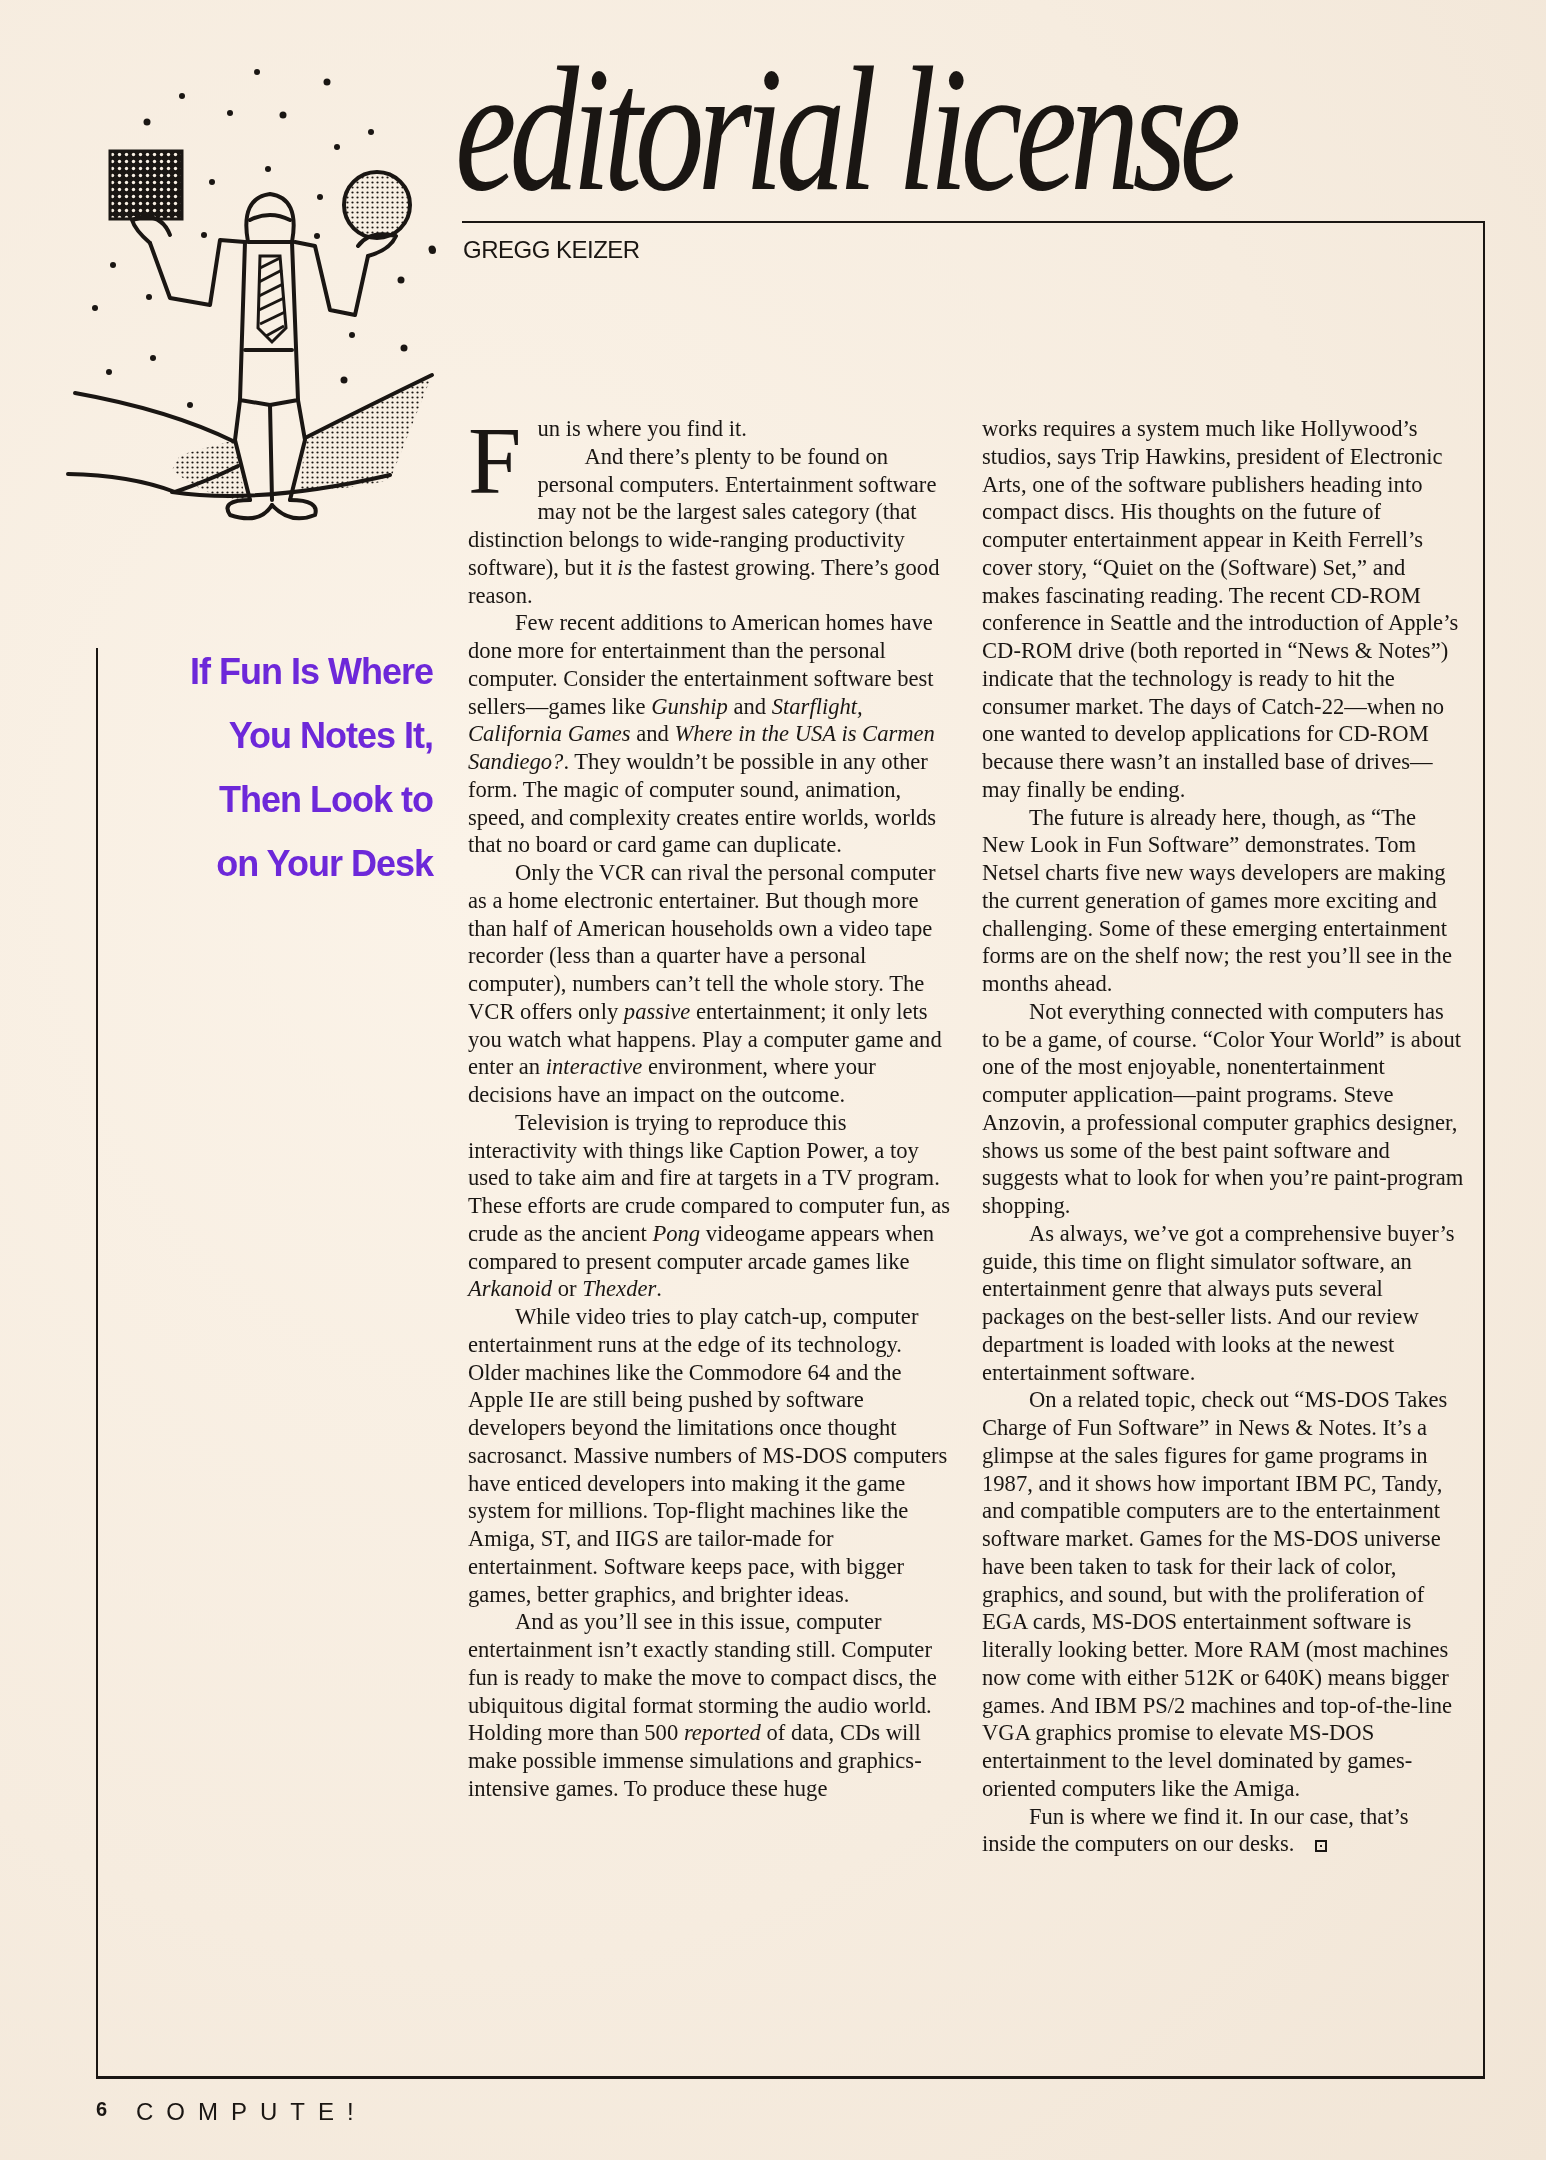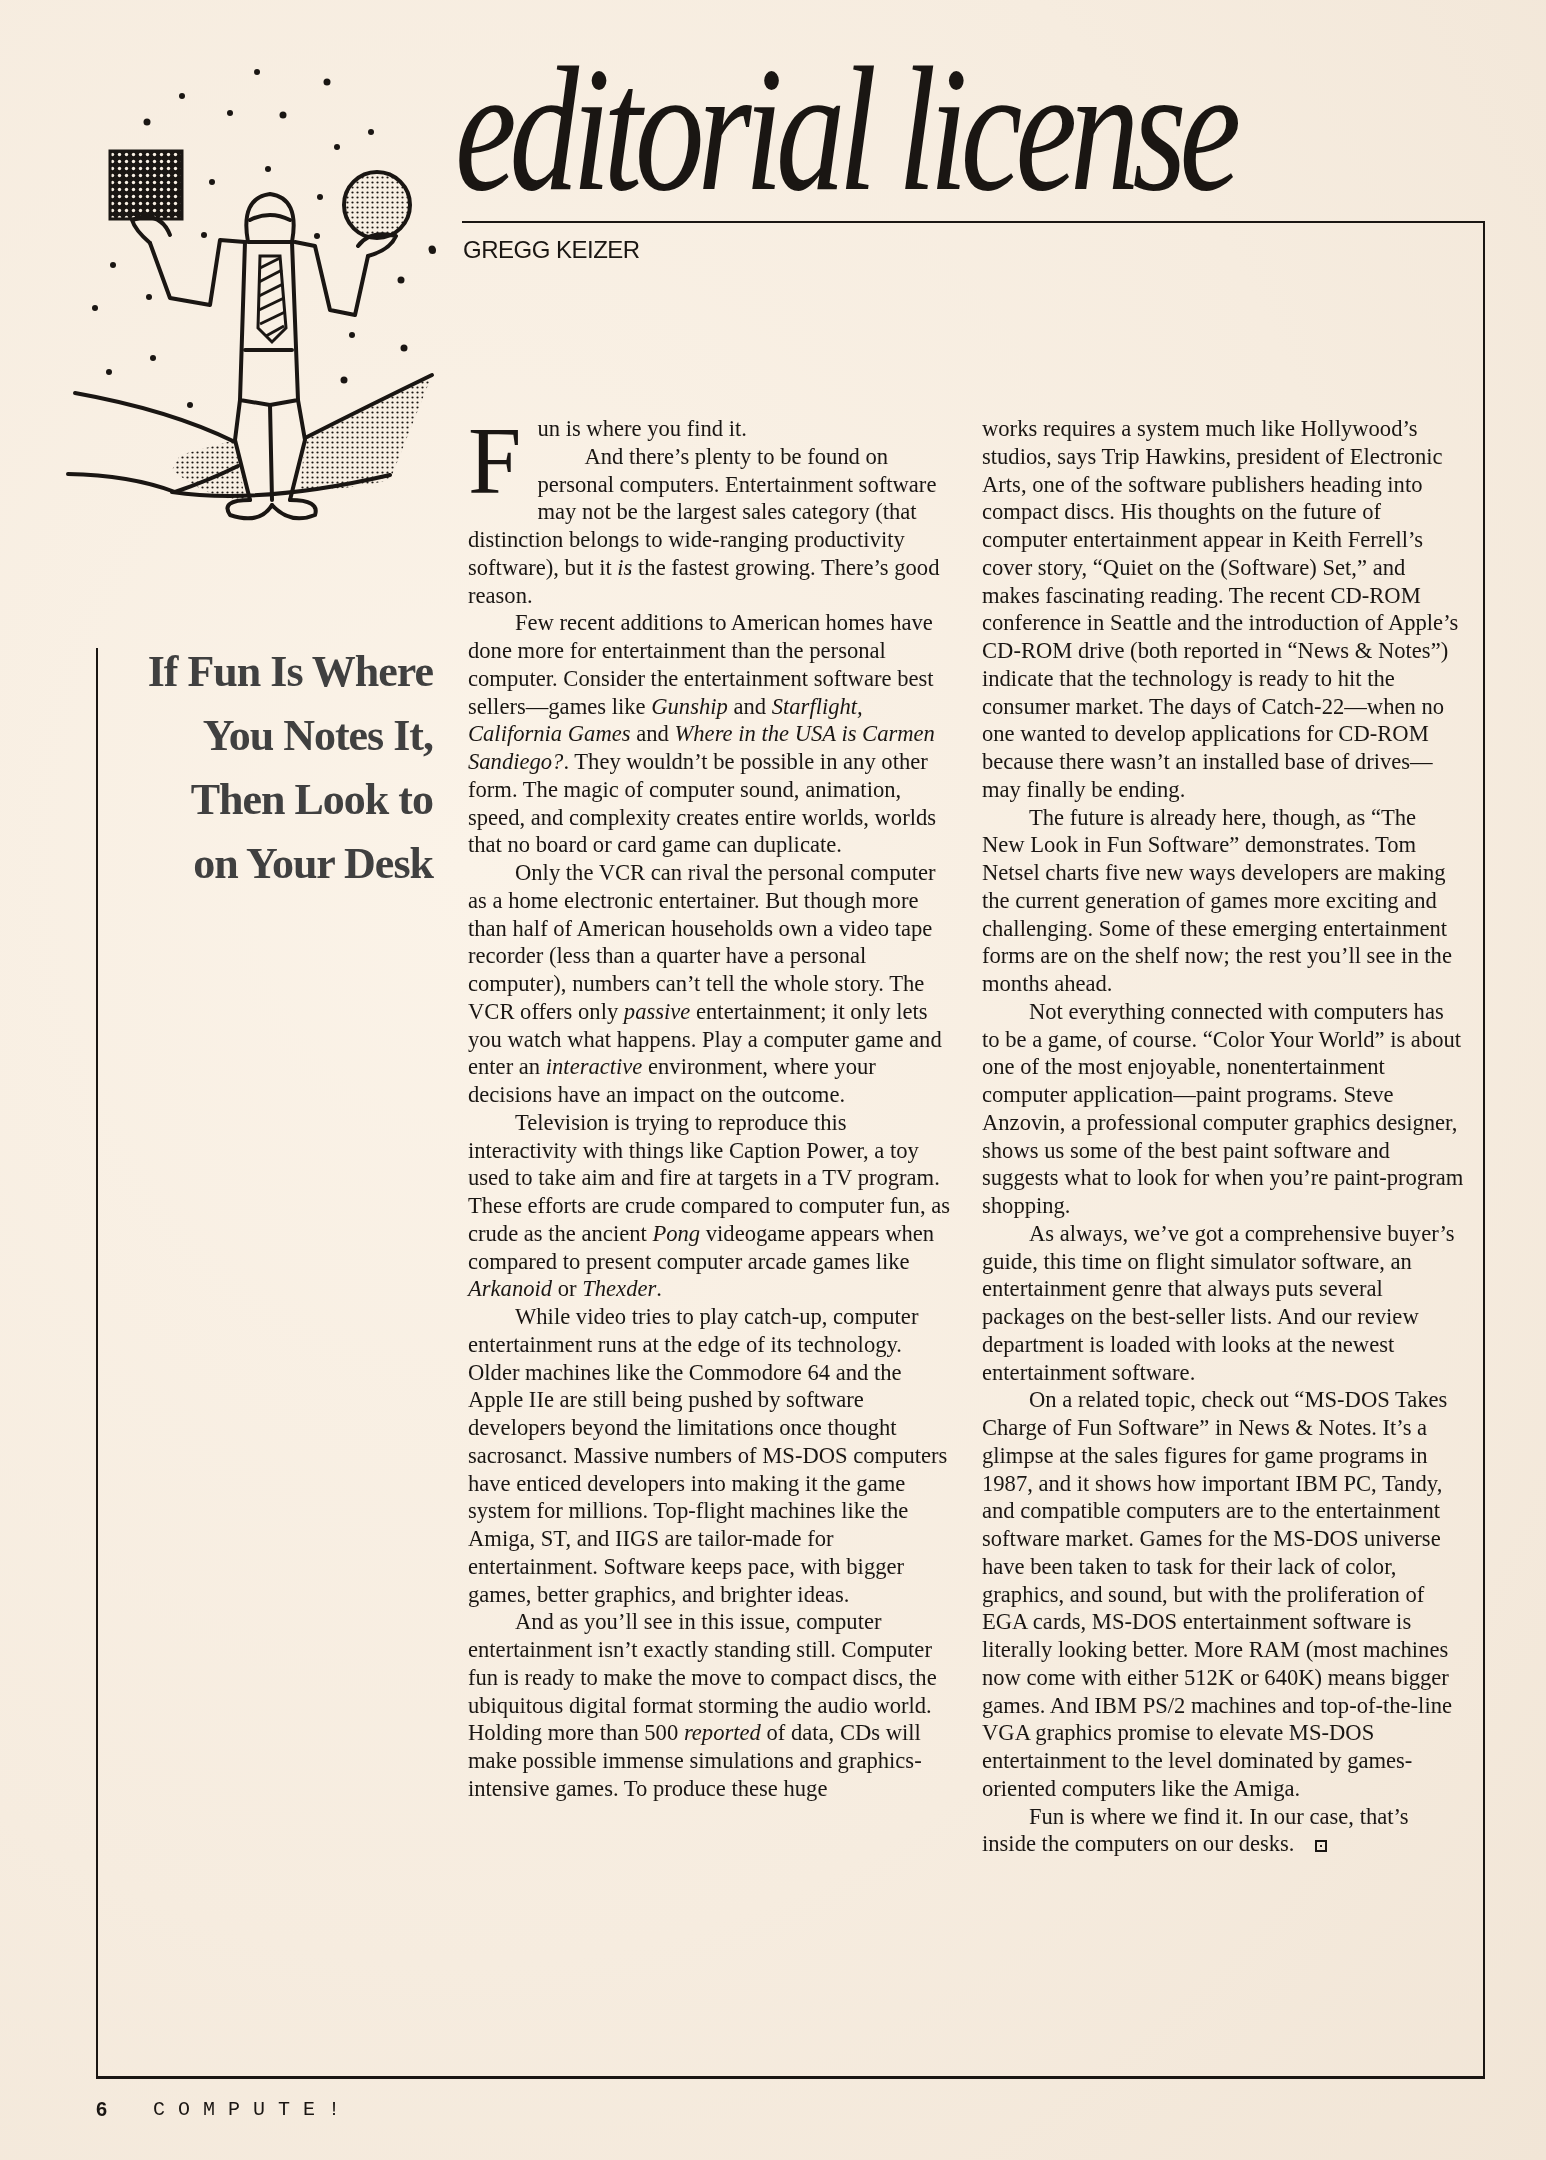--- a/index.html
+++ b/index.html
@@ -26,23 +26,23 @@
   .rule { background:#1a1613; }
   #rule-top { left:462px; top:221px; width:1023px; height:2px; }
   #rule-right { left:1483px; top:221px; width:2px; height:1857px; }
   #rule-bottom { left:96px; top:2076px; width:1389px; height:3px; }
   #rule-left { left:96px; top:648px; width:2px; height:1430px; }
 
   #illustration { left:60px; top:60px; width:420px; height:470px; }
 
   #headline {
     left:100px; top:640px; width:333px;
-    font-family:Liberation Serif, serif; font-weight:bold;
-    font-size:44px; line-height:64px; text-align:right; letter-spacing:-1px;
-    color:#404040;
+    font-family:Liberation Sans, sans-serif; font-weight:bold;
+    font-size:36px; line-height:64px; text-align:right; letter-spacing:-1px;
+    color:#6d28d9;
   }
   #headline span { display:block; white-space:nowrap; }
 
   .col {
     top:415px; width:482px;
     font-family:"Liberation Serif", serif; font-size:22.6px; line-height:27.75px;
     color:#1a1613; text-align:left;
   }
   #col1 { left:468px; }
   #col2 { left:982px; }
@@ -57,22 +57,22 @@
     display:inline-block; width:12px; height:12px; border:2px solid #1a1613;
     margin-left:20px; position:relative; top:1px; box-sizing:border-box;
   }
   .endmark::after { content:""; position:absolute; left:3px; top:3px; width:2px; height:2px; background:#1a1613; }
 
   #footer-page {
     left:96px; top:2098px;
     font-family:"Liberation Sans", sans-serif; font-weight:bold; font-size:20px;
   }
   #footer-mag {
-    left:153px; top:2098px;
-    font-family:Liberation Mono, monospace; font-size:20px; letter-spacing:13px;
+    left:136px; top:2098px;
+    font-family:Liberation Sans, sans-serif; font-size:24px; letter-spacing:13px;
   }
 </style>
 </head>
 <body>
 
 <div id="title" class="abs">editorial license</div>
 <div id="rule-top" class="abs rule"></div>
 <div id="rule-right" class="abs rule"></div>
 <div id="rule-bottom" class="abs rule"></div>
 <div id="rule-left" class="abs rule"></div>

